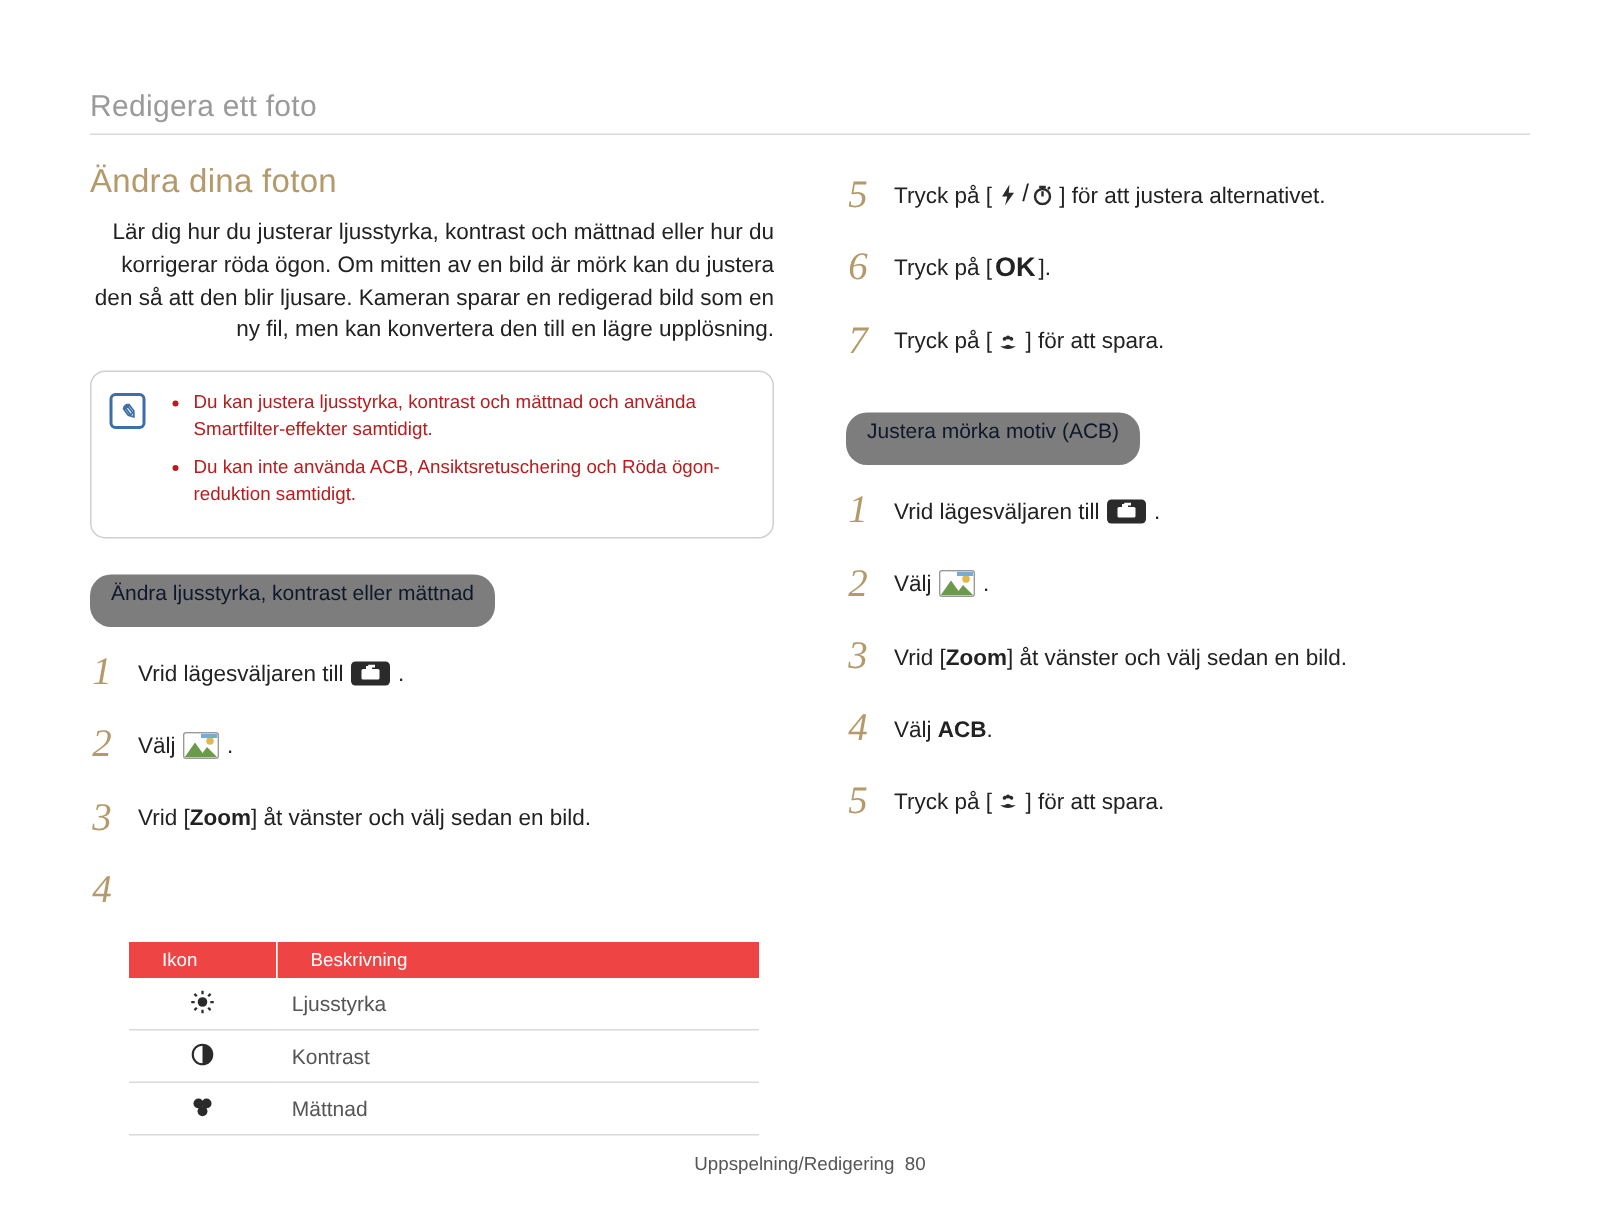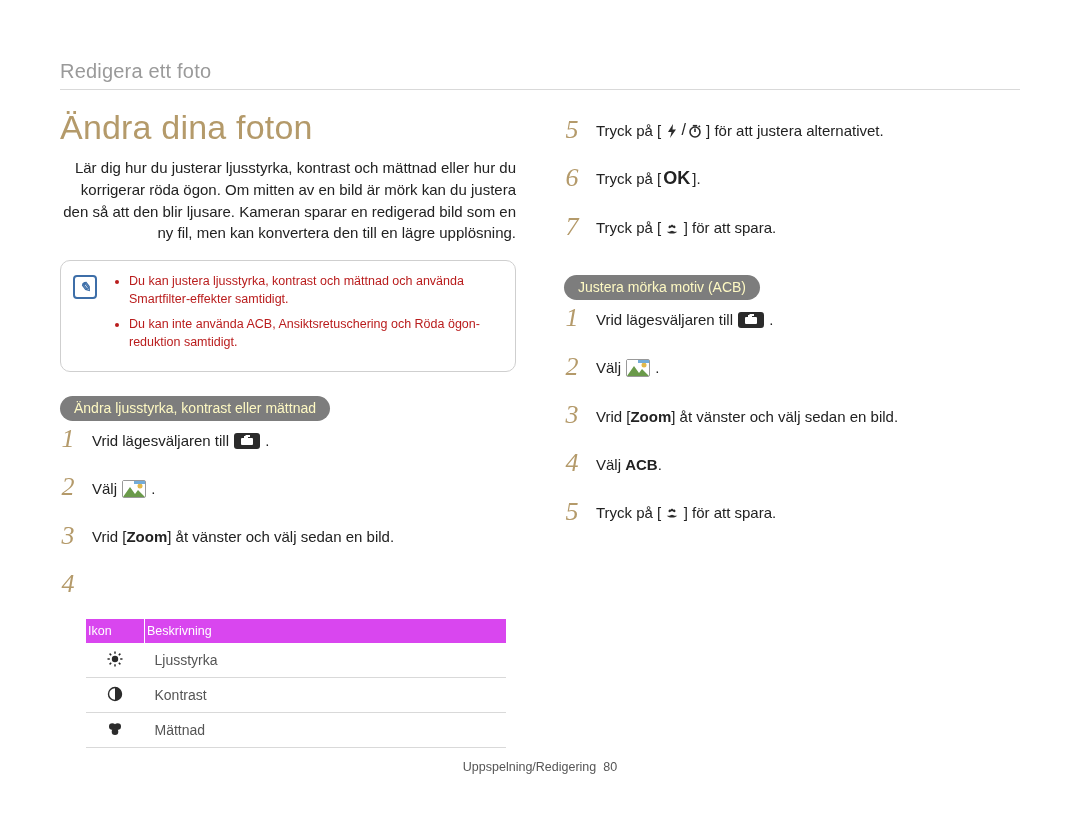--- a/index.html
+++ b/index.html
@@ -36,21 +36,21 @@
     display: flex;
     gap: 48px;
     flex: 1;
   }
   .col {
     flex: 1;
     min-width: 0;
   }
   .h2 {
     color: #b49a6a;
-    font-size: 34px;
+    font-size: 22px;
     font-weight: 400;
     margin: 0 0 10px 0;
     letter-spacing: 0.2px;
   }
   .para {
     line-height: 1.45;
     margin: 1px 0 16px 0;
     text-align: right;
   }
   .note-box {
@@ -82,24 +82,25 @@
     font-size: 12.5px;
     color: #b91c1c;
   }
   .note-list li {
     margin-bottom: 8px;
     line-height: 1.4;
   }
   .pill {
     display: inline-block;
     background: #7d7d7d;
-    color: #fef9c3;
+    color: #0f172a;
     border-radius: 14px;
-    padding: 4px 14px 5px 14px;
+    padding: 4px 14px 15px 14px;
     font-size: 14px;
+    margin-bottom: 12px;
   }
   .steps {
     list-style: none;
     padding: 0;
     margin: 0 0 16px 0;
   }
   .steps li {
     display: flex;
     align-items: center;
     gap: 16px;
@@ -162,26 +163,26 @@
   .mini-icon {
     display:inline-flex;width:14px;height:14px;align-items:center;justify-content:center;
   }
   table.opt-table {
     width: 92%;
     border-collapse: collapse;
     margin-top: 4px;
     margin-left: 26px;
   }
   table.opt-table th {
-    background: #d946ef;
+    background: #ef4444;
     color: #fff;
     font-weight: 400;
     font-size: 12.5px;
     text-align: left;
-    padding: 5px 2px;
+    padding: 5px 22px;
     margin-left: 48px;
   }
   table.opt-table th:first-child {
     border-right: 1px solid #fff;
     width: 54px;
   }
   table.opt-table td {
     border-bottom: 1px solid #d9d9d9;
     padding: 7px 10px;
     font-size: 14px;

